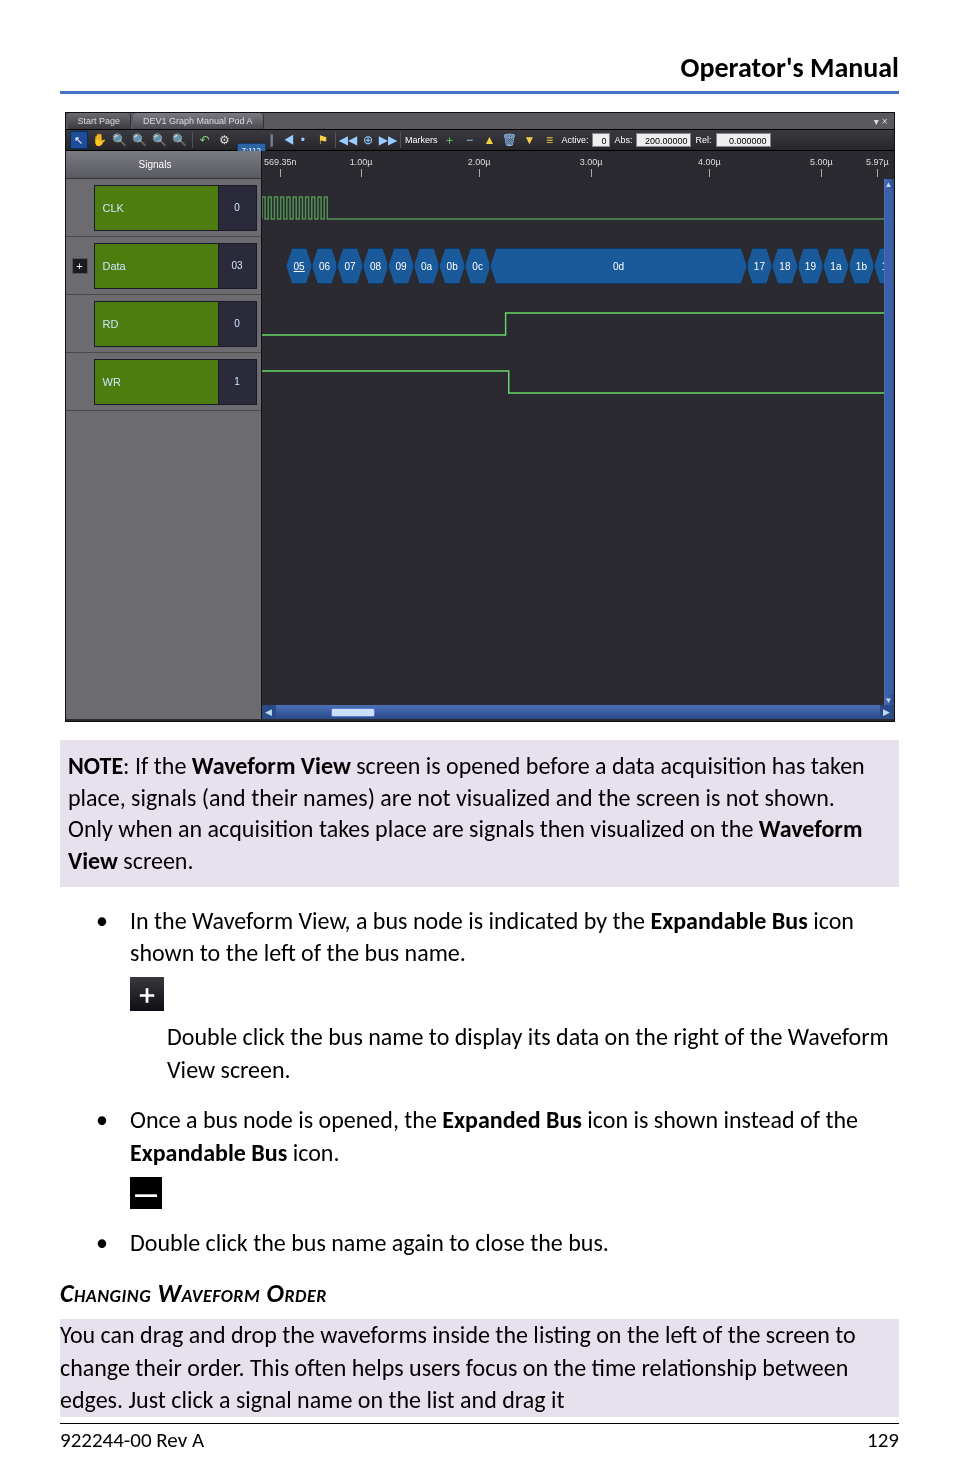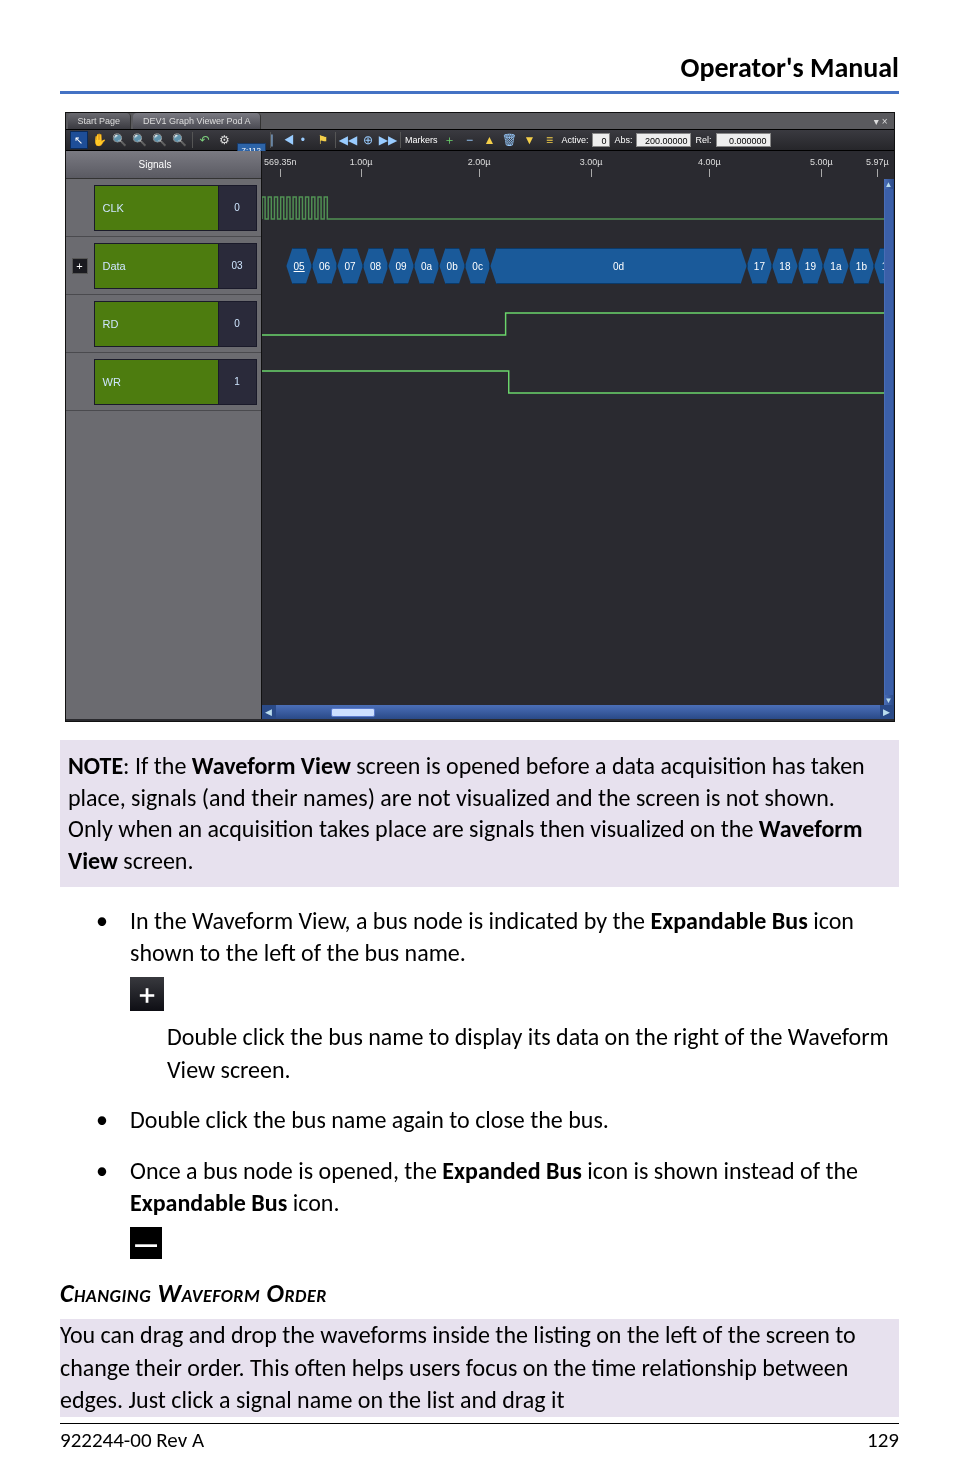--- a/index.html
+++ b/index.html
@@ -297,21 +297,21 @@
 </head>
 <body>
 
 <div class="page">
 
   <div class="page-header">Operator's Manual</div>
 
   <div class="screenshot">
     <div class="ss-tabs">
       <div class="ss-tab">Start Page</div>
-      <div class="ss-tab active">DEV1 Graph Viewer Pod A</div>
+      <div class="ss-tab active">DEV1 Graph Manual Pod A</div>
       <div class="ss-close">▾ ×</div>
     </div>
 
     <div class="ss-toolbar">
       <div class="tb-pointer">↖</div>
       <div class="tb-icon">✋</div>
       <div class="tb-icon">🔍</div>
       <div class="tb-icon">🔍</div>
       <div class="tb-icon">🔍</div>
       <div class="tb-icon">🔍</div>
@@ -450,27 +450,27 @@
   </div>
 
   <ul class="body-list">
     <li>
       <span>In the Waveform View, a bus node is indicated by the </span><strong>Expandable Bus</strong><span> icon shown to the left of the bus name.</span>
       <div class="icon-box plus">
           <span>＋</span>
         </div>
       <div class="after-icon">Double click the bus name to display its data on the right of the Waveform View screen.</div>
     </li>
-    <li>Double click the bus name again to close the bus.</li>
     <li>
       <span>Once a bus node is opened, the </span><strong>Expanded Bus</strong><span> icon is shown instead of the </span><strong>Expandable Bus</strong><span> icon.</span>
       <div class="icon-box minus">
           <span>—</span>
         </div>
     </li>
+    <li>Double click the bus name again to close the bus.</li>
   </ul>
 
   <h2 class="section">Changing Waveform Order</h2>
   <p class="body hl">You can drag and drop the waveforms inside the listing on the left of the screen to change their order. This often helps users focus on the time relationship between edges. Just click a signal name on the list and drag it</p>
 
 </div>
 
 <div class="footer">
   <span>922244-00 Rev A</span>
   <span>129</span>

